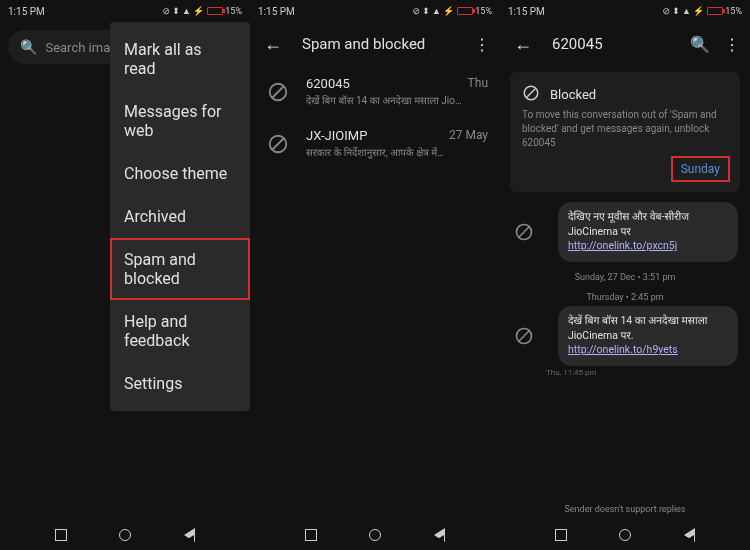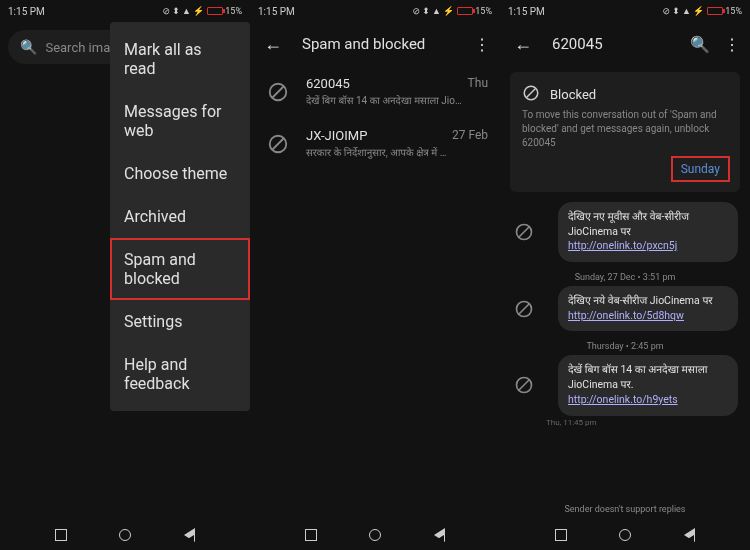--- a/index.html
+++ b/index.html
@@ -66,22 +66,22 @@
   <div class="search-bar">
     <span class="search-icon">🔍</span>
     <span>Search images</span>
   </div>
   <div class="menu-overlay">
     <div class="menu-item">Mark all as read</div>
     <div class="menu-item">Messages for web</div>
     <div class="menu-item">Choose theme</div>
     <div class="menu-item">Archived</div>
     <div class="menu-item highlight">Spam and blocked</div>
+    <div class="menu-item">Help and feedback</div>
     <div class="menu-item">Settings</div>
-    <div class="menu-item">Help and feedback</div>
   </div>
   <div style="flex:1"></div>
   <div class="nav-bar">
     <div class="nav-btn">
         <div class="nav-square"></div>
       </div>
     <div class="nav-btn">
         <div class="nav-circle"></div>
       </div>
     <div class="nav-btn">
@@ -128,21 +128,21 @@
       <div class="block-icon-circle">
         <svg class="block-svg" viewBox="0 0 24 24" fill="none" stroke="#888" stroke-width="2">
             <circle cx="12" cy="12" r="9"></circle>
             <line x1="6" y1="18" x2="18" y2="6"></line>
           </svg>
       </div>
       <div class="convo-text">
         <div class="convo-title">JX-JIOIMP</div>
         <div class="convo-snippet">सरकार के निर्देशानुसार, आपके क्षेत्र में इंटरनेट...</div>
       </div>
-      <div class="convo-time">27 Feb</div>
+      <div class="convo-time">27 May</div>
     </div>
   </div>
   <div class="nav-bar">
     <div class="nav-btn">
         <div class="nav-square"></div>
       </div>
     <div class="nav-btn">
         <div class="nav-circle"></div>
       </div>
     <div class="nav-btn">
@@ -189,29 +189,20 @@
       <div class="msg-row">
         <div class="msg-avatar">
           <svg class="block-svg" style="width:20px;height:20px" viewBox="0 0 24 24" fill="none" stroke="#888" stroke-width="2">
             <circle cx="12" cy="12" r="9"></circle>
             <line x1="6" y1="18" x2="18" y2="6"></line>
           </svg>
         </div>
         <div class="msg-bubble">देखिए नए मूवीस और वेब-सीरीज JioCinema पर <a>http://onelink.to/pxcn5j</a></div>
       </div>
       <div class="date-sep">Sunday, 27 Dec • 3:51 pm</div>
-      <div class="msg-row">
-        <div class="msg-avatar">
-          <svg class="block-svg" style="width:20px;height:20px" viewBox="0 0 24 24" fill="none" stroke="#888" stroke-width="2">
-            <circle cx="12" cy="12" r="9"></circle>
-            <line x1="6" y1="18" x2="18" y2="6"></line>
-          </svg>
-        </div>
-        <div class="msg-bubble">देखिए नये वेब-सीरीज JioCinema पर <a>http://onelink.to/5d8hqw</a></div>
-      </div>
       <div class="date-sep">Thursday • 2:45 pm</div>
       <div class="msg-row">
         <div class="msg-avatar">
           <svg class="block-svg" style="width:20px;height:20px" viewBox="0 0 24 24" fill="none" stroke="#888" stroke-width="2">
             <circle cx="12" cy="12" r="9"></circle>
             <line x1="6" y1="18" x2="18" y2="6"></line>
           </svg>
         </div>
         <div class="msg-bubble">देखें बिग बॉस 14 का अनदेखा मसाला JioCinema पर. <a>http://onelink.to/h9yets</a></div>
       </div>

